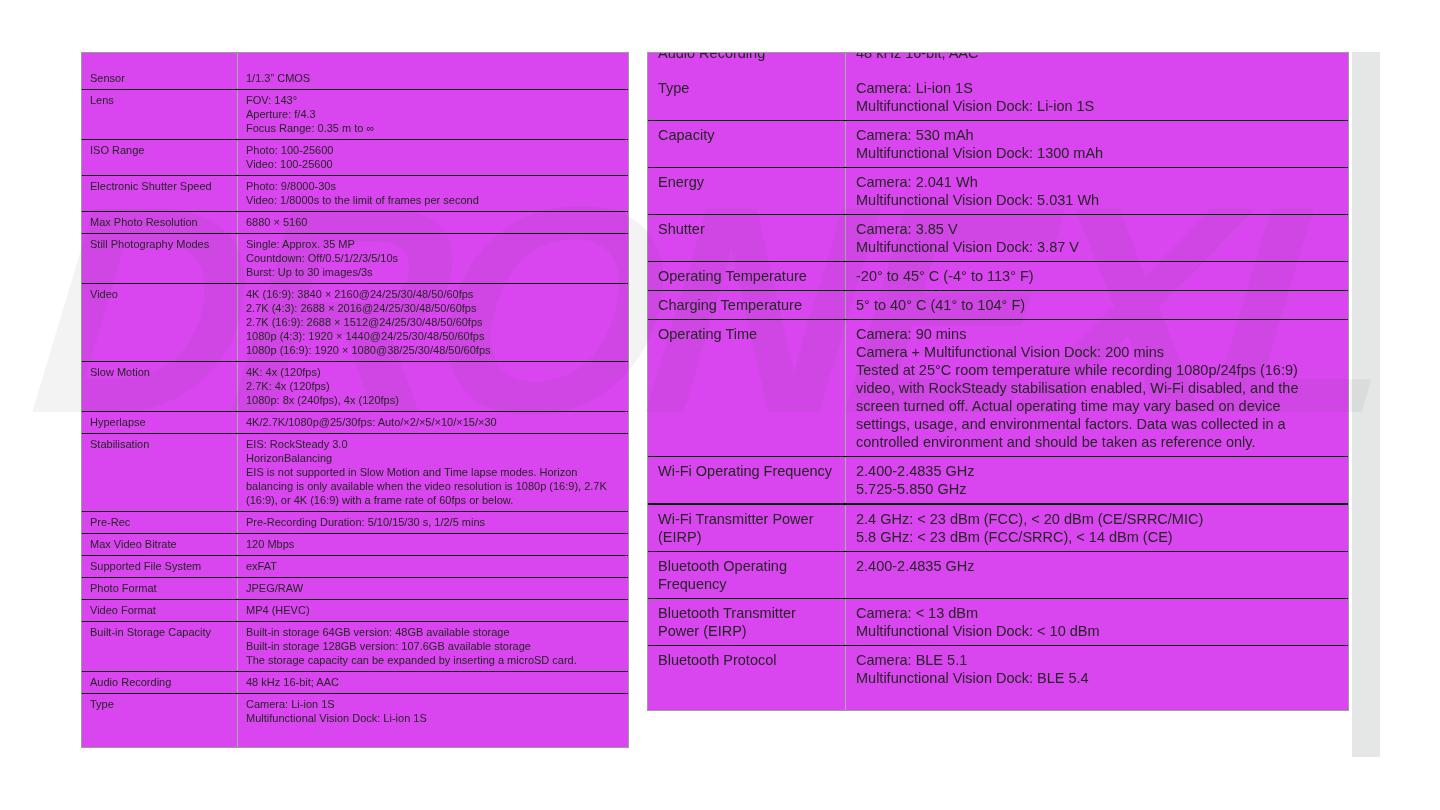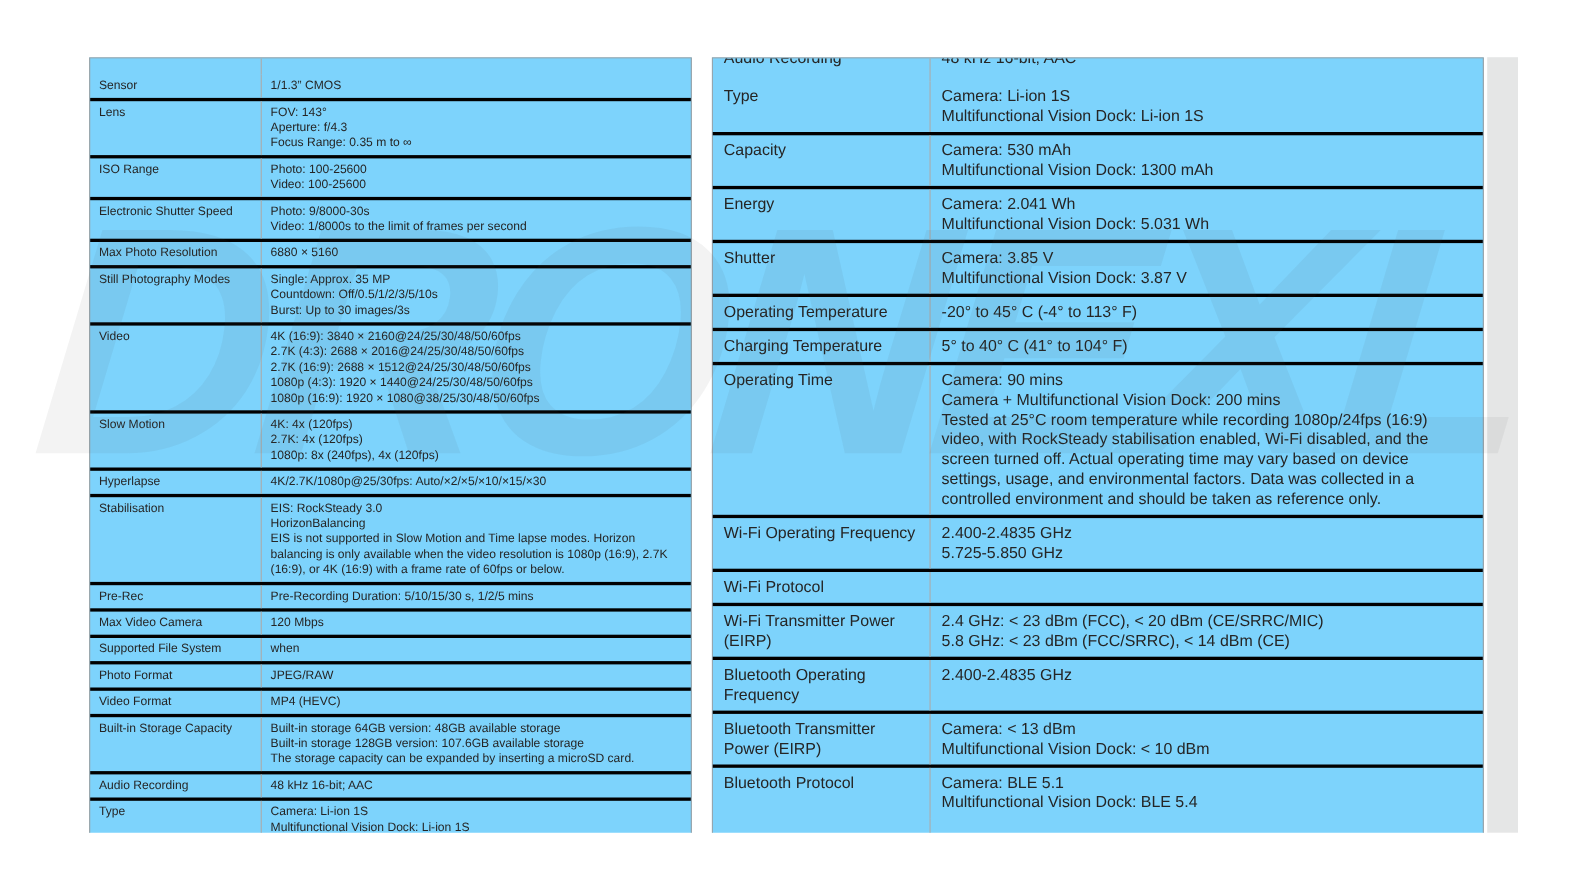--- a/index.html
+++ b/index.html
@@ -22,30 +22,30 @@
     white-space:nowrap;
     z-index:5;pointer-events:none;user-select:none;
   }
 
   
   .table-wrap{position:absolute;top:52px;height:705px;overflow:hidden;}
   .table-wrap.left{left:81px;width:548px;}
   .table-wrap.right{left:647px;width:702px;}
 
   .spec-table{
-    background:#7dd3fc;
+    background:#d946ef;
     border:1px solid #9c9c9c;
     box-sizing:border-box;
     width:100%;
   }
 
   .row{display:grid;box-sizing:border-box;}
   .left-table .row{grid-template-columns:156px 1fr;}
   .right-table .row{grid-template-columns:198px 1fr;}
-  .row + .row{border-top:3px solid #000000;}
+  .row + .row{border-top:1px solid #000000;}
 
   .cell{box-sizing:border-box;}
   .cell.label{border-right:1px solid #ababab;}
 
   .left-table{font-size:11px;line-height:14px;}
   .left-table .cell{padding:3px 8px 4px 8px;}
   .right-table{font-size:14.5px;line-height:18px;}
   .right-table .cell{padding:5px 10px 5px 10px;}
 
   .vline{min-height:1em;}
@@ -162,29 +162,29 @@
               <div class="vline">EIS is not supported in Slow Motion and Time lapse modes. Horizon balancing is only available when the video resolution is 1080p (16:9), 2.7K (16:9), or 4K (16:9) with a frame rate of 60fps or below.</div>
             </div>
           </div>
           <div class="row">
             <div class="cell label">Pre-Rec</div>
             <div class="cell value">
               <div class="vline">Pre-Recording Duration: 5/10/15/30 s, 1/2/5 mins</div>
             </div>
           </div>
           <div class="row">
-            <div class="cell label">Max Video Camera</div>
+            <div class="cell label">Max Video Bitrate</div>
             <div class="cell value">
               <div class="vline">120 Mbps</div>
             </div>
           </div>
           <div class="row">
             <div class="cell label">Supported File System</div>
             <div class="cell value">
-              <div class="vline">when</div>
+              <div class="vline">exFAT</div>
             </div>
           </div>
           <div class="row">
             <div class="cell label">Photo Format</div>
             <div class="cell value">
               <div class="vline">JPEG/RAW</div>
             </div>
           </div>
           <div class="row">
             <div class="cell label">Video Format</div>
@@ -281,21 +281,20 @@
             </div>
           </div>
           <div class="row">
             <div class="cell label">Wi-Fi Operating Frequency</div>
             <div class="cell value">
               <div class="vline">2.400-2.4835 GHz</div>
               <div class="vline">5.725-5.850 GHz</div>
             </div>
           </div>
           <div class="row">
-            <div class="cell label">Wi-Fi Protocol</div>
           </div>
           <div class="row">
             <div class="cell label">Wi-Fi Transmitter Power (EIRP)</div>
             <div class="cell value">
               <div class="vline">2.4 GHz: &lt; 23 dBm (FCC), &lt; 20 dBm (CE/SRRC/MIC)</div>
               <div class="vline">5.8 GHz: &lt; 23 dBm (FCC/SRRC), &lt; 14 dBm (CE)</div>
             </div>
           </div>
           <div class="row">
             <div class="cell label">Bluetooth Operating Frequency</div>

